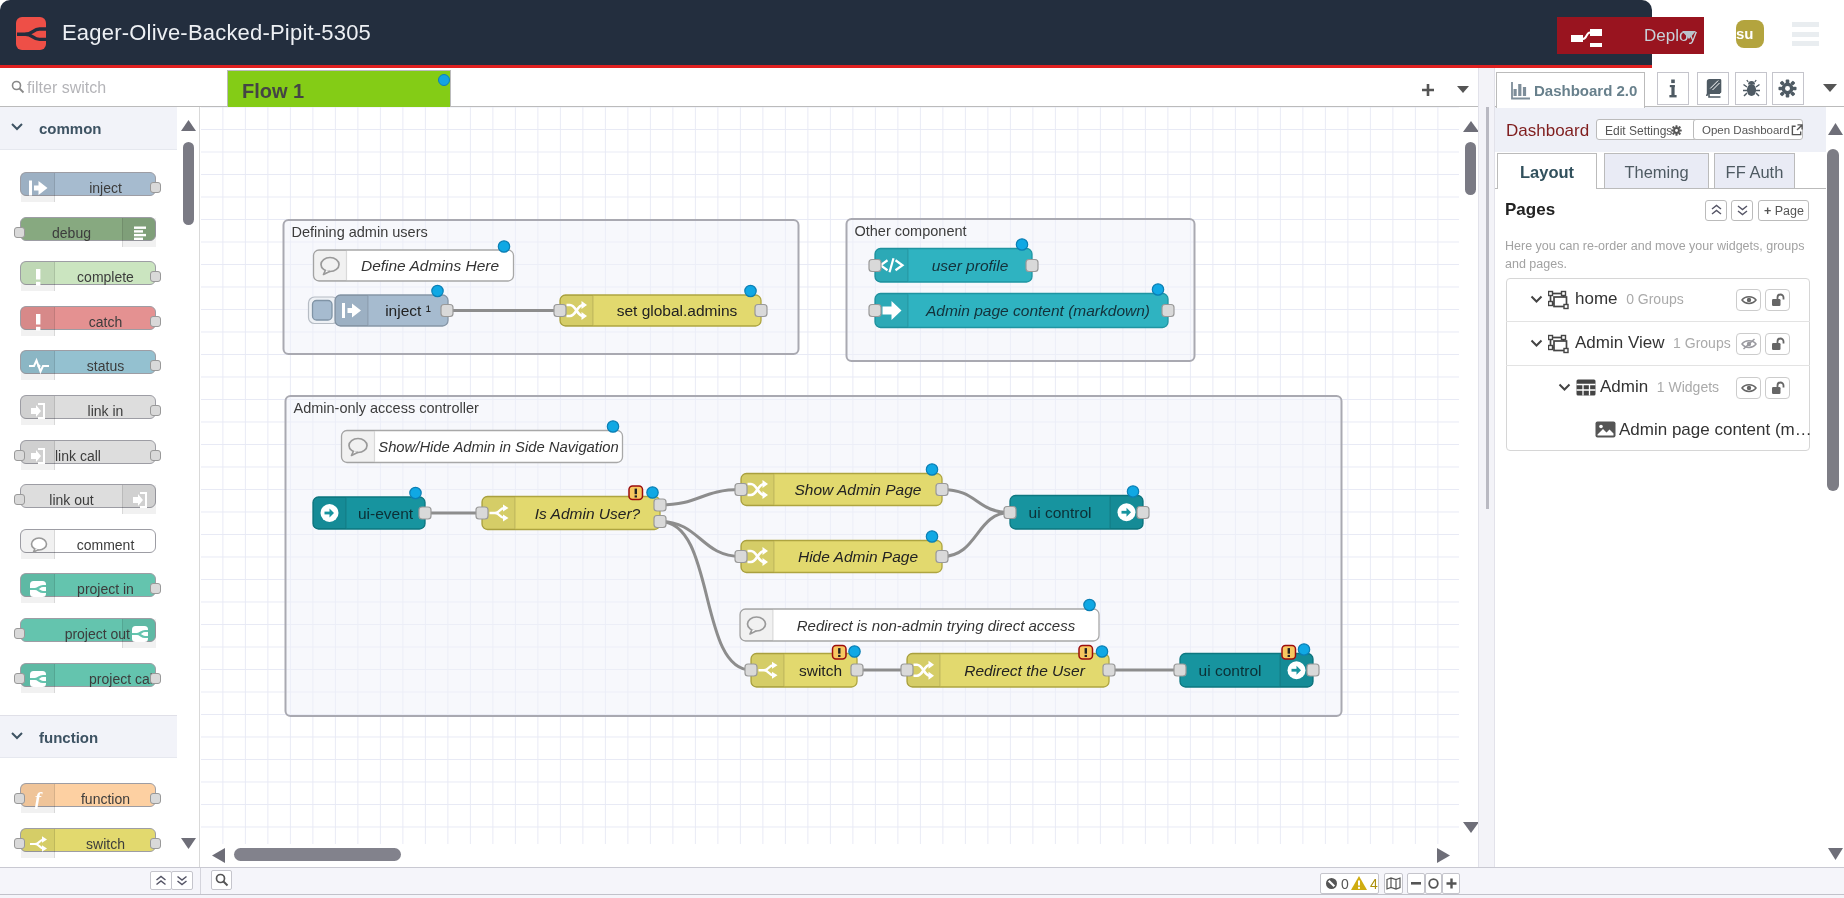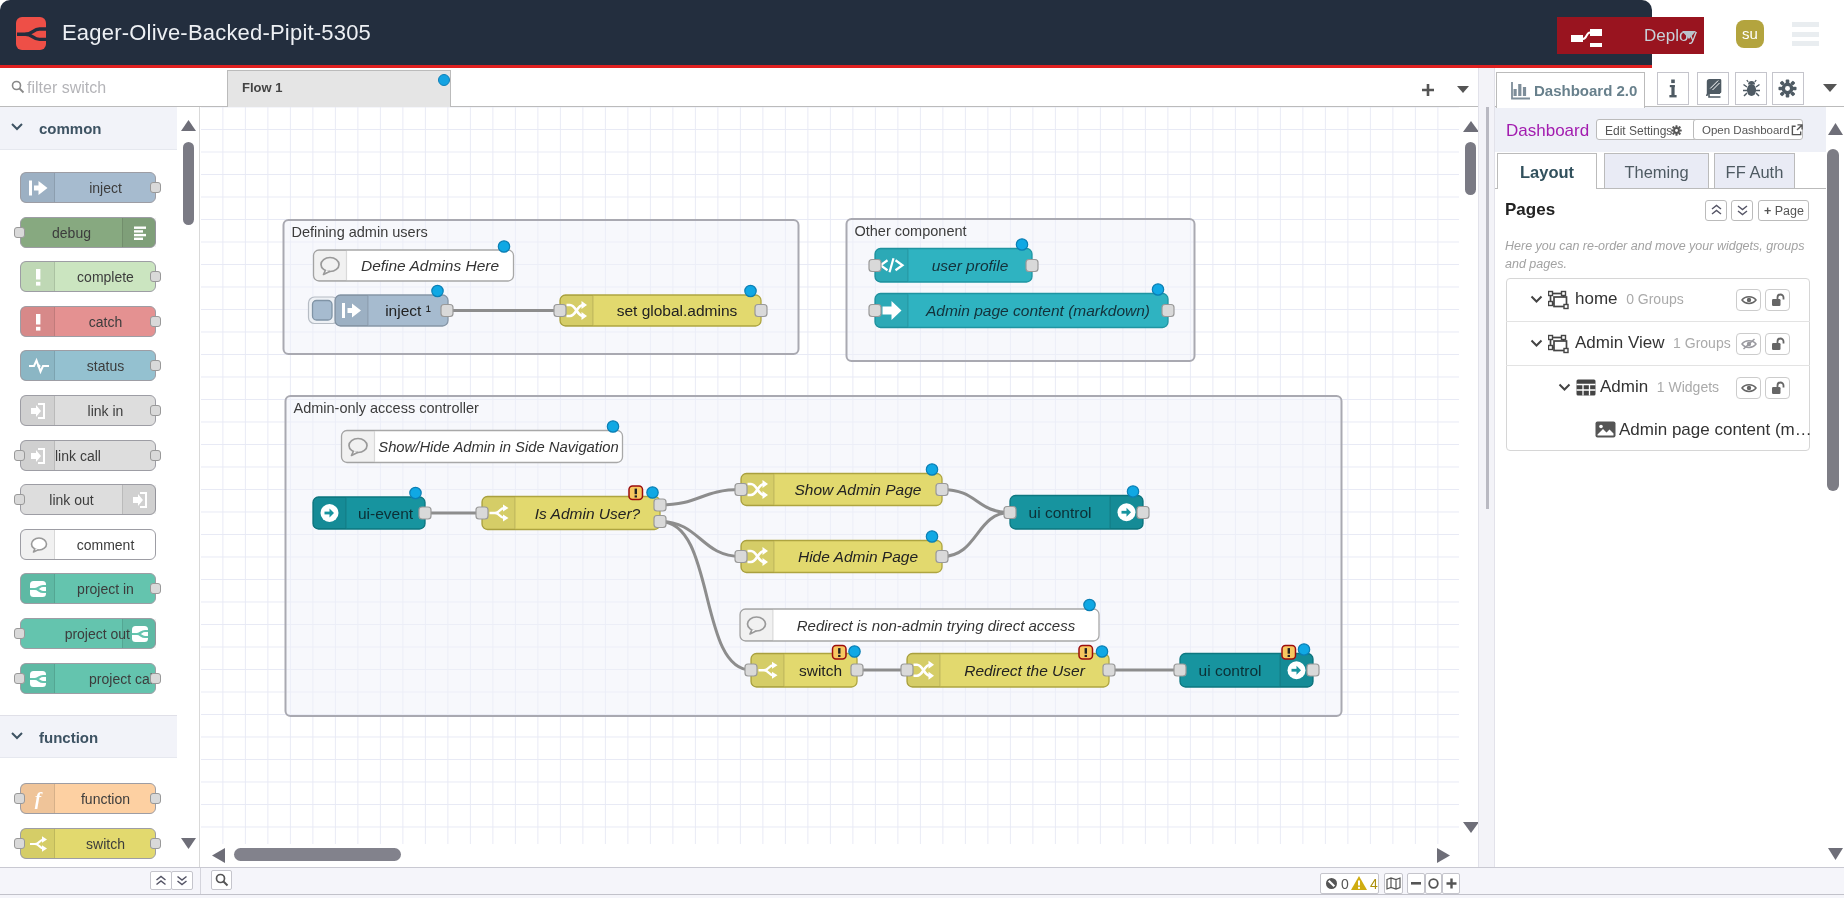--- a/index.html
+++ b/index.html
@@ -5,31 +5,31 @@
 body { width:1844px; height:898px; font-family:"Liberation Sans", sans-serif; position:relative;
        overflow:hidden; background:#fff; }
 .abs { position:absolute; }
 #header { left:0; top:0; width:1652px; height:68px; background:#232e3e;
           border-bottom:3px solid #e02020; border-radius:10px 10px 0 0; }
 #title { left:62px; top:20px; color:#edf0f4; font-size:22px; letter-spacing:0.2px; }
 #deploy { left:1557px; top:17px; width:147px; height:37px; background:#99141f; color:#c8d1d9;
           font-size:17px; }
 #deploy .txt { position:absolute; left:59px; top:8px;margin-left:28px; }
 #avatar { left:1736px; top:20px; width:28px; height:28px; background:#b3a43e; border-radius:8px;
-          color:#fff; font-size:15px; text-align:center; line-height:28px; }
+          color:#fff; font-size:15px; line-height:28px;font-weight:bold; }
 .hbar { left:1792px; width:27px; height:5px; background:#e9edf0; }
 #searchrow { left:0; top:68px; width:1495px; height:39px; background:#fff; border-bottom:1px solid #bbb; }
-#flowtab { left:227px; top:70px; width:224px; height:37px; background:#e5e5e5; border:1px solid #bbb;
-           border-bottom:none; z-index:3; font-size:13px; font-weight:bold; color:#444; }
+#flowtab { left:227px; top:70px; width:224px; height:37px; background:#84cc16; border:1px solid #bbb;
+           border-bottom:none; z-index:3; font-size:20px; font-weight:bold; color:#444; }
 #flowtab span { position:absolute; left:14px; top:9px; }
 #palette { left:0; top:107px; width:200px; height:760px; background:#fff; border-right:1px solid #d9d9d9; }
 .cathead { left:0; width:177px; height:43px; background:#f2f3f9; color:#3e5363; font-weight:bold;
            font-size:15px; border-bottom:1px solid #e6e8ef;}
 .cathead span{ position:absolute; left:39px; top:13px;}
-.pnode { position:absolute; left:20px; width:136px; height:31px; border-radius:6px;
+.pnode { position:absolute; left:20px; width:136px; height:24px; border-radius:6px;
          border:1px solid #9d9da4; font-size:14px; color:#3c3c3c; }
 .pnode .lbl { position:absolute; top:7px; }
 .picon { position:absolute; top:0; width:34px; height:29px; background:rgba(0,0,0,0.055); }
 .pport { position:absolute; width:11px; height:11px; background:#d9d9d9; border:1px solid #999;
          border-radius:3px; top:10px; }
 #canvas { left:201px; top:107px; width:1258px; height:737px; background:#fff;
   background-image: linear-gradient(to right, #e8eaf5 1px, transparent 1px),
                     linear-gradient(to bottom, #e8eaf5 1px, transparent 1px);
   background-size: 22.5px 22.5px; background-position: 21.4px 22px; }
 #sidebar { left:1495px; top:68px; width:349px; height:799px; background:#fff; }
@@ -516,21 +516,21 @@
       <rect x="13.6" y="2.4" width="4" height="3.8" rx="1" transform="rotate(-45 15.6 4.3)"></rect>
       <rect x="2.4" y="13.8" width="4" height="3.8" rx="1" transform="rotate(-45 4.4 15.7)"></rect>
       <rect x="13.6" y="13.8" width="4" height="3.8" rx="1" transform="rotate(45 15.6 15.7)"></rect>
     </g>
     <circle cx="10" cy="10" r="2.6" fill="#fff"></circle>
   </svg>
 <svg class="abs" style="left:1823px;top:84px" width="14" height="9">
     <polygon points="0,0 14,0 7,8" fill="#555"></polygon>
   </svg>
 <div id="dbtoolbar" class="abs"></div>
-<div class="abs" style="left:1506px;top:121px;font-size:17px;color:#a21caf">Dashboard</div>
+<div class="abs" style="left:1506px;top:121px;font-size:17px;color:#7f1d1d">Dashboard</div>
 <div class="tbtn" style="left:1596px;top:119px;width:105px;height:21px;font-size:12px">
     <span class="abs" style="left:8px;top:4px;white-space:nowrap">Edit Settings</span>
   </div>
 <svg class="abs" style="left:1671px;top:125px;z-index:4" width="11" height="11" viewBox="0 0 20 20">
     <g fill="#555">
       <circle cx="10" cy="10" r="6.2"></circle>
       <rect x="8.1" y="0.5" width="3.8" height="4" rx="1"></rect>
       <rect x="8.1" y="15.5" width="3.8" height="4" rx="1"></rect>
       <rect x="0.5" y="8.1" width="4" height="3.8" rx="1"></rect>
       <rect x="15.5" y="8.1" width="4" height="3.8" rx="1"></rect>
@@ -557,21 +557,21 @@
 <svg class="abs" style="left:1711px;top:204px;z-index:4" width="11" height="12">
     <path d="M1 5 l4.5,-3.5 4.5,3.5 M1 10 l4.5,-3.5 4.5,3.5" stroke="#556" stroke-width="1.4" fill="none"></path>
   </svg>
 <div class="tbtn" style="left:1731px;top:199.5px;width:22px;height:21px"></div>
 <svg class="abs" style="left:1737px;top:204px;z-index:4" width="11" height="12">
     <path d="M1 2 l4.5,3.5 4.5,-3.5 M1 7 l4.5,3.5 4.5,-3.5" stroke="#556" stroke-width="1.4" fill="none"></path>
   </svg>
 <div class="tbtn" style="left:1758px;top:199.5px;width:51px;height:21px;font-size:12.5px">
     <span class="abs" style="left:5px;top:3px;white-space:nowrap"><b>+</b> Page</span>
   </div>
-<div class="abs" style="left:1505px;top:237px;width:330px;font-size:12.5px;font-style:italic;color:#a2a2a2;line-height:18px">Here you can re-order and move your widgets, groups<br>and pages.</div>
+<div class="abs" style="left:1505px;top:237px;width:330px;font-size:12.5px;color:#a2a2a2;line-height:18px">Here you can re-order and move your widgets, groups<br>and pages.</div>
 <div class="abs" style="left:1506px;top:278px;width:304px;height:173px;background:#fff;border:1px solid #d6d6d6;border-radius:4px"></div>
 <div class="abs" style="left:1506px;top:321px;width:304px;height:1px;background:#e3e3e3"></div>
 <div class="abs" style="left:1506px;top:365px;width:304px;height:1px;background:#e3e3e3"></div>
 <svg class="abs" style="left:1530px;top:295px;z-index:4" width="13" height="9">
     <path d="M1.5 1.5 l5 5 5,-5" stroke="#444" stroke-width="2" fill="none"></path>
   </svg>
 <svg class="abs" style="left:1548px;top:290px;z-index:4" width="21" height="20" viewBox="0 0 21 20">
     <rect x="2.5" y="3.5" width="13" height="10" fill="none" stroke="#444" stroke-width="1.7"></rect>
     <rect x="6" y="7" width="12.5" height="9.5" fill="#fff" stroke="#444" stroke-width="1.7"></rect>
     <rect x="0.5" y="1.5" width="4" height="4" fill="#fff" stroke="#444" stroke-width="1.4"></rect>

